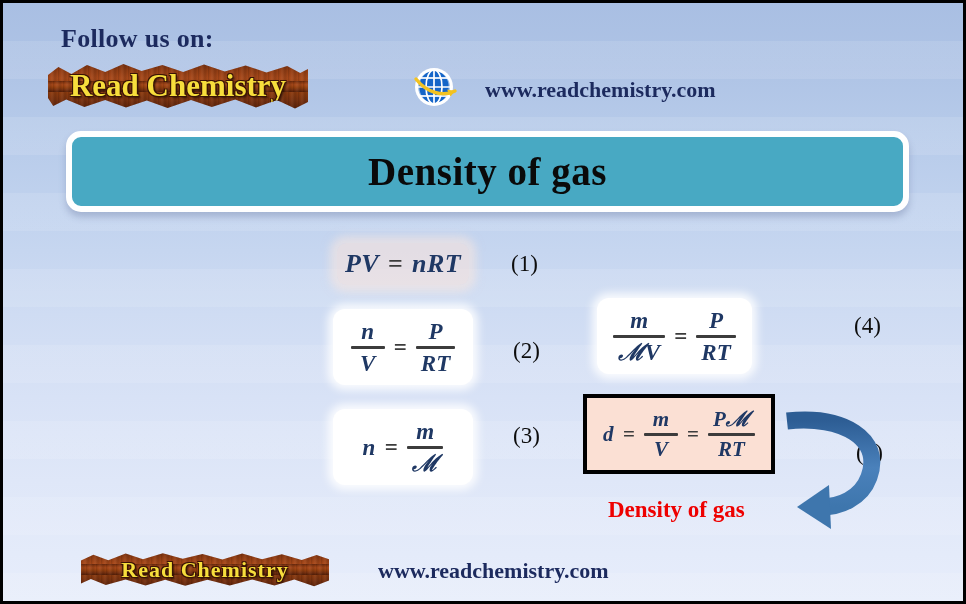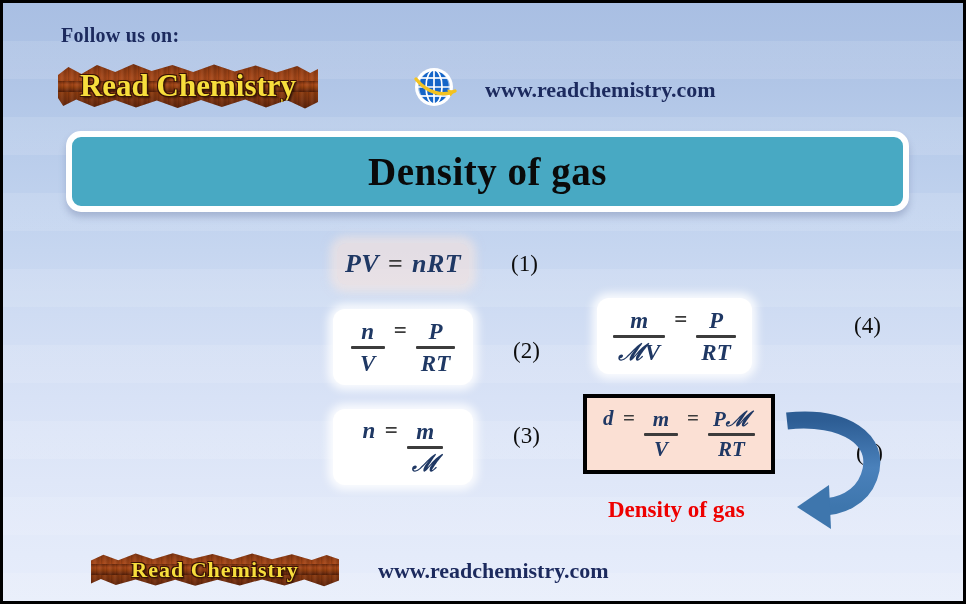--- a/index.html
+++ b/index.html
@@ -41,42 +41,41 @@
        rgba(255,255,255,0.00) 38px,
        rgba(255,255,255,0.11) 38px,
        rgba(255,255,255,0.11) 76px);
   }
 
   
   .follow-text {
     position: absolute;
     left: 58px;
     top: 21px;
-    font-size: 20px;
+    font-size: 26px;
     font-weight: bold;
     color: #1c2a5e;
     letter-spacing: 0.3px;
     white-space: nowrap;
   }
 
   .wood-logo {
     position: absolute;
     display: flex;
     align-items: center;
     justify-content: center;
     background:
       repeating-linear-gradient(to right,
          rgba(0,0,0,0.17) 0px, rgba(0,0,0,0.0) 2px,
          rgba(255,255,255,0.05) 4px, rgba(0,0,0,0.13) 7px,
          rgba(0,0,0,0.0) 10px),
       linear-gradient(to bottom,
          #6b2a0e 0%, #8f3b12 16%, #a8491a 34%,
          #96400f 56%, #7a3210 78%, #561f08 100%);
     box-shadow: 2px 3px 4px rgba(0,0,0,0.38);
-    margin-left: 10px;
   }
   .wood-logo::before,
   .wood-logo::after {
     content: "";
     position: absolute;
     left: -5px;
     right: -5px;
     height: 11px;
     background: inherit;
     z-index: -1;
@@ -186,21 +185,21 @@
     box-shadow: 0 0 8px 5px rgba(255,255,255,0.85);
   }
   .formula-box.boxed {
     background: #fbe0d4;
     border: 4px solid #000000;
   }
 
   
   .math {
     display: inline-flex;
-    align-items: flex-start;
+    align-items: center;
     color: #1f3864;
     font-style: italic;
     font-weight: bold;
     font-family: "Liberation Serif", "DejaVu Serif", serif;
     line-height: 1;
   }
   .math .op {
     margin: 0 9px;
     font-style: normal;
     color: #3c3c3c;

